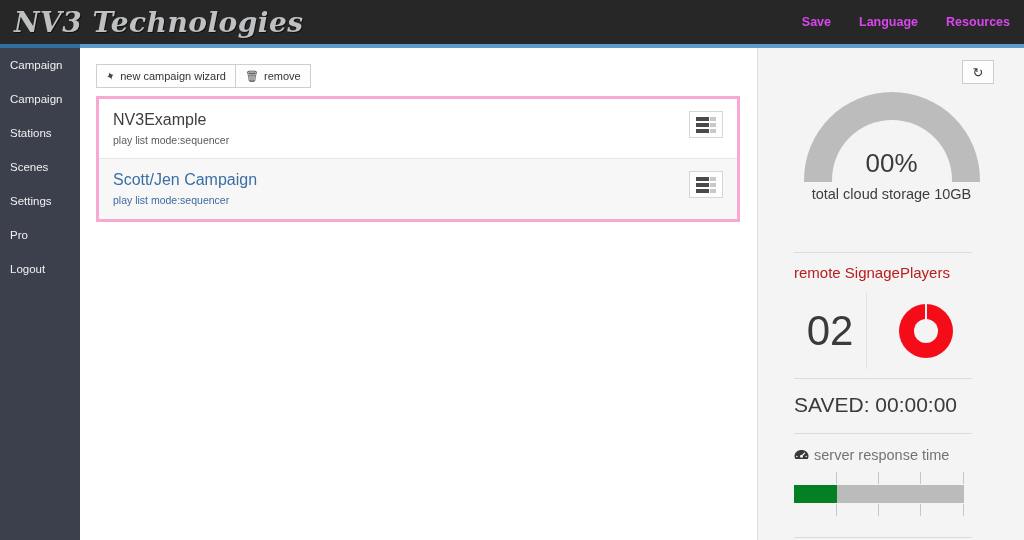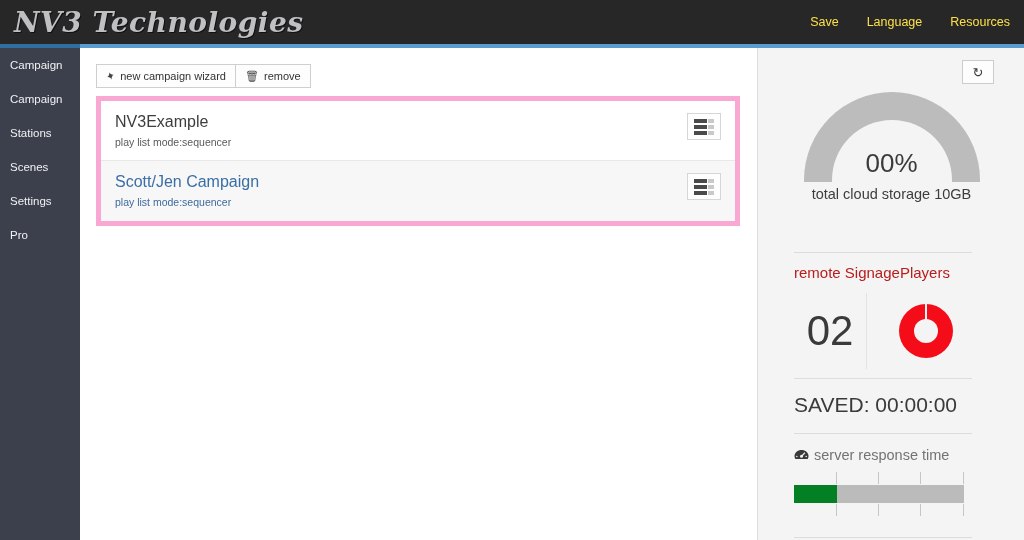--- a/index.html
+++ b/index.html
@@ -28,25 +28,26 @@
     letter-spacing: 0.5px;
     white-space: nowrap;
     text-shadow: 1px 1px 0 #111;
   }
   .topnav {
     position: absolute; right: 0; top: 0;
     height: 44px;
     display: flex; align-items: center;
   }
   .topnav a {
-    color: #fde047;
+    color: #d946ef;
     font-size: 12.5px;
     text-decoration: none;
     padding: 0 14px;
     white-space: nowrap;
+    font-weight: bold;
   }
   .accent-bar {
     position: absolute; top: 44px; left: 0;
     width: 1024px; height: 4px;
     background: #5a9bd0;
   }
   .accent-bar-left {
     position: absolute; top: 44px; left: 0;
     width: 80px; height: 4px;
     background: #2f6e9e;
@@ -88,21 +89,21 @@
     white-space: nowrap;
     cursor: pointer;
   }
   .tb-btn + .tb-btn { border-left: none; }
   .tb-ico { margin-right: 5px; font-size: 11px; color: #444; display:inline-block; }
   .tb-ico.wand { transform: rotate(-20deg); }
 
   .camp-list {
     position: absolute; top: 48px; left: 16px;
     width: 644px;
-    border: 5px solid #f9a8d4;
+    border: 3px solid #f9a8d4;
   }
   .camp-row {
     position: relative;
     height: 60px;
     border-bottom: 1px solid #e8e8e8;
     background: #ffffff;
   }
   .camp-row:last-child { border-bottom: none; text-align: right; }
   .camp-row.alt { background: #f7f7f7; }
   .camp-title {
@@ -292,20 +293,21 @@
   <div class="accent-bar"></div>
   <div class="accent-bar-left"></div>
 
   <div class="sidebar">
     <a href="#" class="sidebar-item">Campaign</a>
     <a href="#" class="sidebar-item">Campaign</a>
     <a href="#" class="sidebar-item">Stations</a>
     <a href="#" class="sidebar-item">Scenes</a>
     <a href="#" class="sidebar-item">Settings</a>
     <a href="#" class="sidebar-item">Pro</a>
+    <a href="#" class="sidebar-item">Logout</a>
   </div>
 
   <div class="main">
 
     <div class="toolbar">
       <div class="tb-btn">
         <span class="tb-ico wand">✦</span>
         <span>new campaign wizard</span>
       </div>
       <div class="tb-btn">

